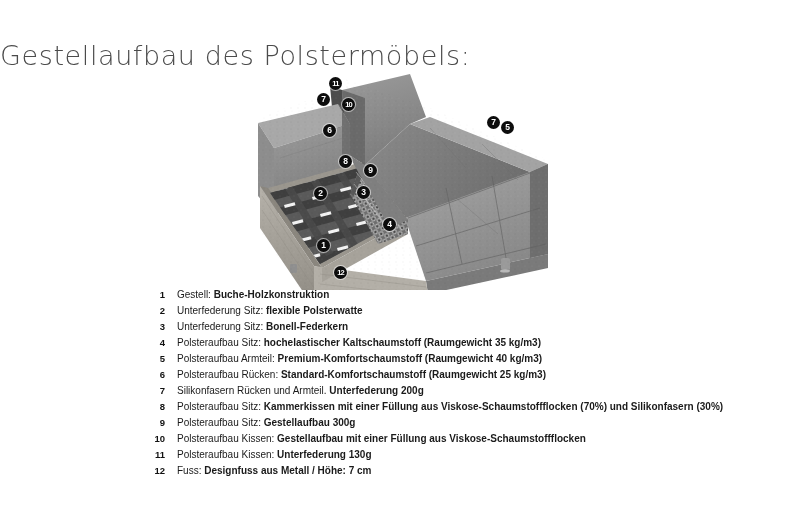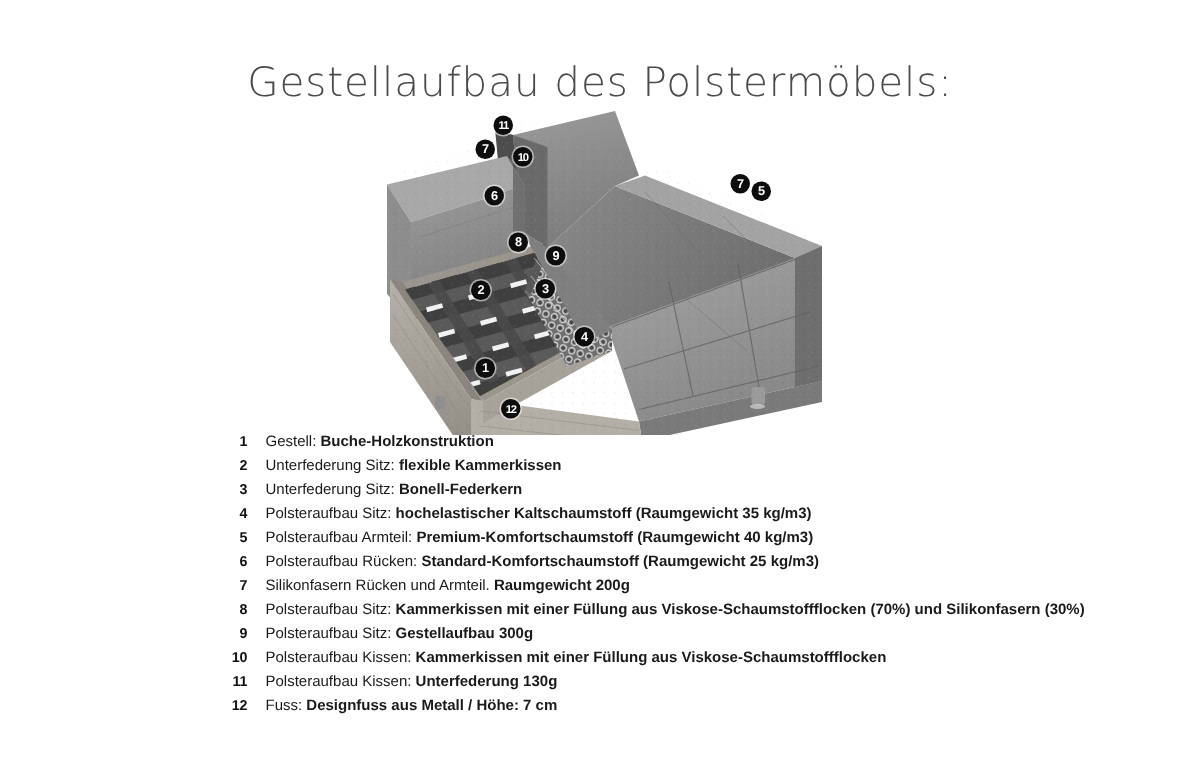--- a/index.html
+++ b/index.html
@@ -16,21 +16,20 @@
     font-family: "Liberation Sans", sans-serif;
     color: #1a1a1a;
   }
 
   
   #page-title {
     position: absolute;
     left: 0;
     top: 40px;
     width: 800px;
-    text-align: center;
     font-family: "DejaVu Sans", sans-serif;
     font-size: 27px;
     font-weight: 300;
     letter-spacing: 0.6px;
     color: #4b4b4b;
     white-space: nowrap;
   }
 
   
   #illustration {
@@ -273,53 +272,53 @@
     <div class="marker wide" style="left: 334px; top: 266px;">12</div>
   </div>
 
 <div id="legend">
     <div class="legend-row">
       <div class="legend-num">1</div>
       <div class="legend-text"><span>Gestell: </span><b>Buche-Holzkonstruktion</b></div>
     </div>
     <div class="legend-row">
       <div class="legend-num">2</div>
-      <div class="legend-text"><span>Unterfederung Sitz: </span><b>flexible Kammerkissen</b></div>
+      <div class="legend-text"><span>Unterfederung Sitz: </span><b>flexible Polsterwatte</b></div>
     </div>
     <div class="legend-row">
       <div class="legend-num">3</div>
       <div class="legend-text"><span>Unterfederung Sitz: </span><b>Bonell-Federkern</b></div>
     </div>
     <div class="legend-row">
       <div class="legend-num">4</div>
       <div class="legend-text"><span>Polsteraufbau Sitz: </span><b>hochelastischer Kaltschaumstoff (Raumgewicht 35 kg/m3)</b></div>
     </div>
     <div class="legend-row">
       <div class="legend-num">5</div>
       <div class="legend-text"><span>Polsteraufbau Armteil: </span><b>Premium-Komfortschaumstoff (Raumgewicht 40 kg/m3)</b></div>
     </div>
     <div class="legend-row">
       <div class="legend-num">6</div>
       <div class="legend-text"><span>Polsteraufbau Rücken: </span><b>Standard-Komfortschaumstoff (Raumgewicht 25 kg/m3)</b></div>
     </div>
     <div class="legend-row">
       <div class="legend-num">7</div>
-      <div class="legend-text"><span>Silikonfasern Rücken und Armteil. </span><b>Raumgewicht 200g</b></div>
+      <div class="legend-text"><span>Silikonfasern Rücken und Armteil. </span><b>Unterfederung 200g</b></div>
     </div>
     <div class="legend-row">
       <div class="legend-num">8</div>
       <div class="legend-text"><span>Polsteraufbau Sitz: </span><b>Kammerkissen mit einer Füllung aus Viskose-Schaumstoffflocken (70%) und Silikonfasern (30%)</b></div>
     </div>
     <div class="legend-row">
       <div class="legend-num">9</div>
       <div class="legend-text"><span>Polsteraufbau Sitz: </span><b>Gestellaufbau 300g</b></div>
     </div>
     <div class="legend-row">
       <div class="legend-num">10</div>
-      <div class="legend-text"><span>Polsteraufbau Kissen: </span><b>Kammerkissen mit einer Füllung aus Viskose-Schaumstoffflocken</b></div>
+      <div class="legend-text"><span>Polsteraufbau Kissen: </span><b>Gestellaufbau mit einer Füllung aus Viskose-Schaumstoffflocken</b></div>
     </div>
     <div class="legend-row">
       <div class="legend-num">11</div>
       <div class="legend-text"><span>Polsteraufbau Kissen: </span><b>Unterfederung 130g</b></div>
     </div>
     <div class="legend-row">
       <div class="legend-num">12</div>
       <div class="legend-text"><span>Fuss: </span><b>Designfuss aus Metall / Höhe: 7 cm</b></div>
     </div>
   </div>

